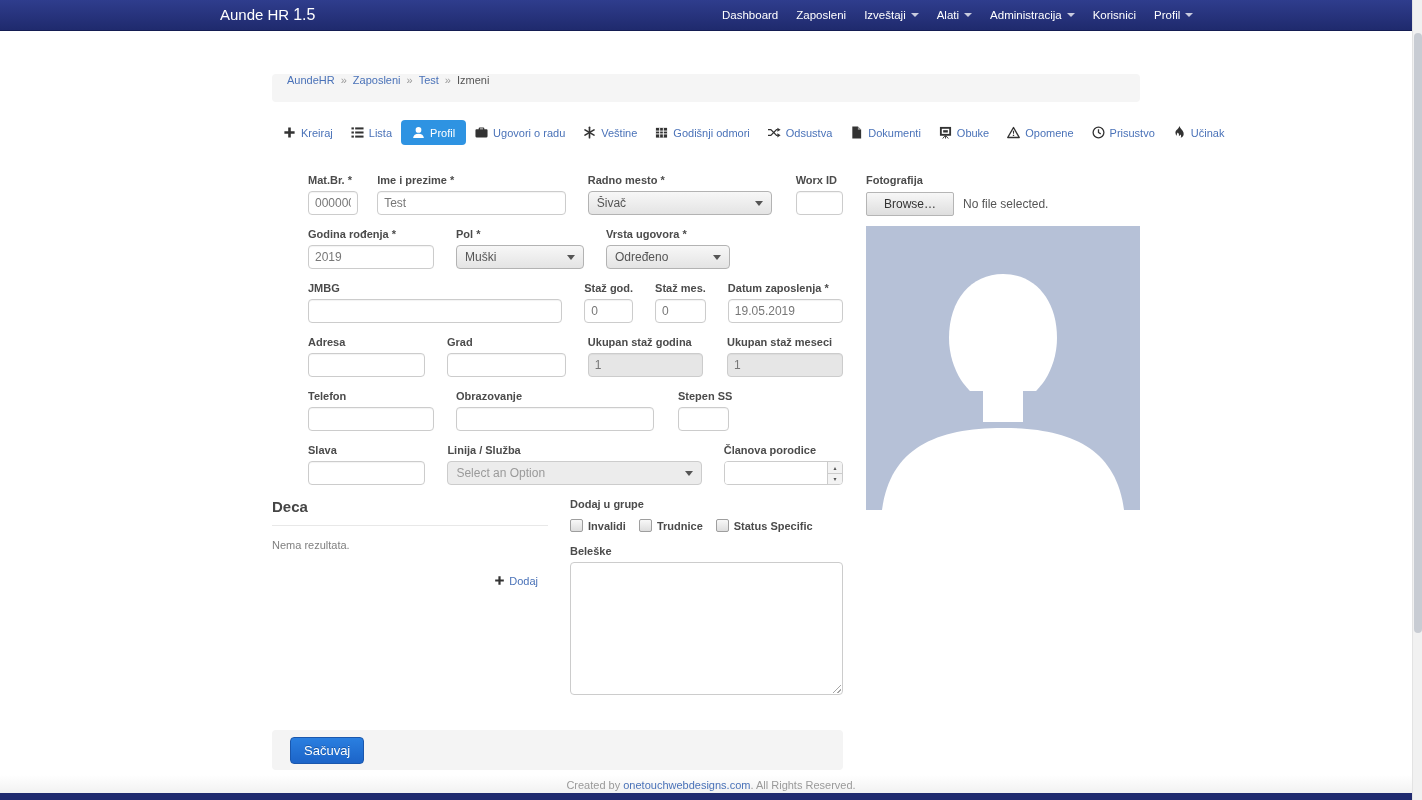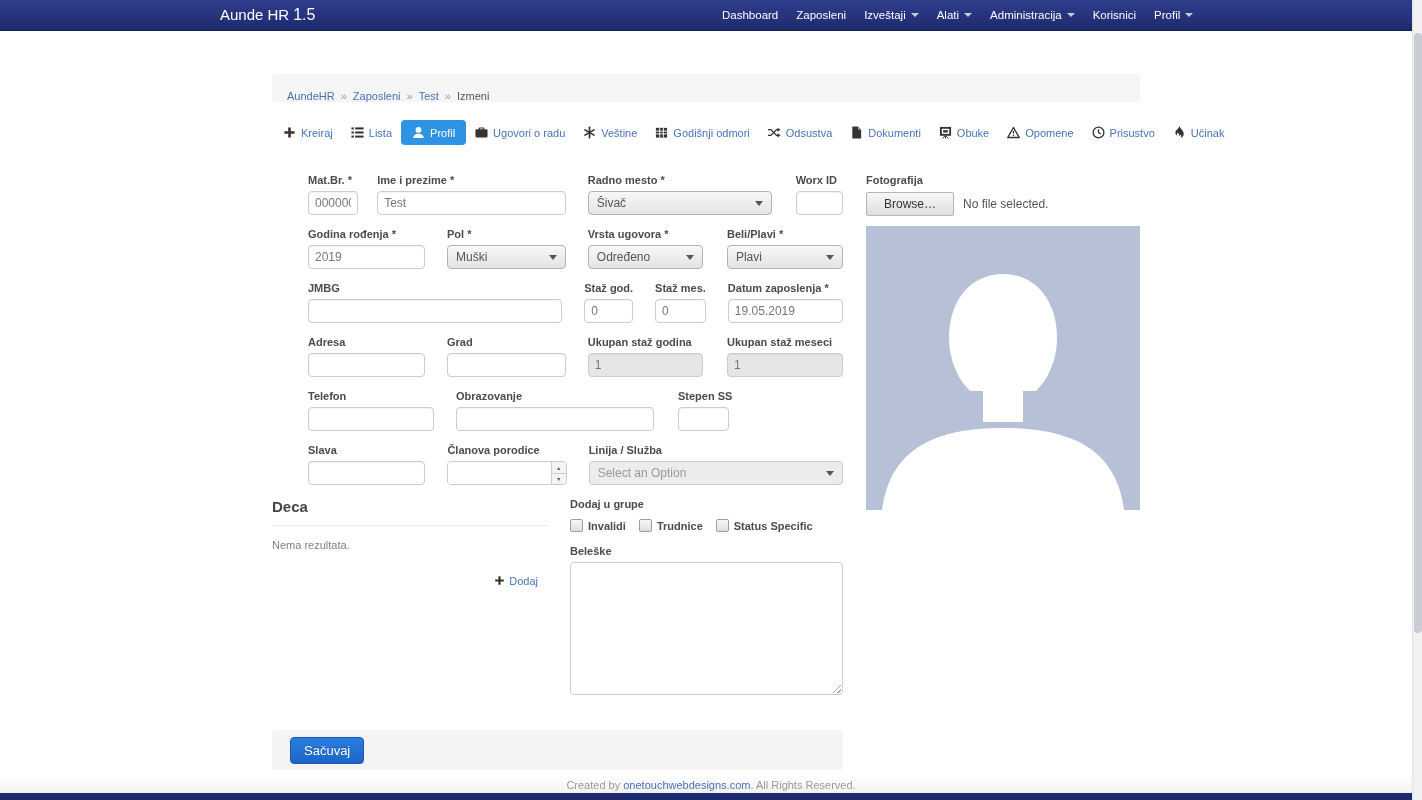--- a/index.html
+++ b/index.html
@@ -13,21 +13,21 @@
   .brand .ver { font-size:16px; }
   .nav { position:absolute; left:713px; top:0; height:100%; display:flex; align-items:center;justify-content:center; }
   .nav-item { padding:0 9px; color:#fff; font-size:11.5px; cursor:pointer; display:flex; align-items:center; gap:5px; white-space:nowrap; }
   .caret { width:0; height:0; border-left:4px solid transparent; border-right:4px solid transparent;
     border-top:4px solid rgba(255,255,255,.75); display:inline-block; }
 
   
   .container { width:868px; margin-left:272px; }
 
   .breadcrumb { margin-top:43px; background:#f5f5f5; border-radius:4px; height:28px;
-    display:flex; align-items:flex-end; padding:0 15px; font-size:11px; color:#999; gap:6px; }
+    display:flex; align-items:flex-start; padding:0 15px; font-size:11px; color:#999; gap:6px; }
   .breadcrumb a { color:#4a72b8; text-decoration:none; cursor:pointer; }
   .breadcrumb .cur { color:#555; }
 
   
   .tabs { margin-top:18px; display:flex; align-items:center; padding-left:2px; }
   .tab { display:flex; align-items:center; padding:6px 9px; font-size:11px; color:#333; cursor:pointer; border-radius:4px; white-space:nowrap; }
   .tab svg { width:13px; height:13px; margin-right:5px; flex:none; }
   .tab .tl { color:#4a72b8; }
   .tab.active { background:#2e93e2; color:#fff; padding:6px 11px; }
   .tab.active .tl { color:#fff; }
@@ -293,27 +293,20 @@
             <span class="sel-caret"></span>
           </div>
         </div>
         <div class="f w124 g22">
           <label>Vrsta ugovora *</label>
           <div class="sel">
             <span class="sel-text">Određeno</span>
             <span class="sel-caret"></span>
           </div>
         </div>
-        <div class="f w125 g24">
-          <label>Beli/Plavi *</label>
-          <div class="sel">
-            <span class="sel-text">Plavi</span>
-            <span class="sel-caret"></span>
-          </div>
-        </div>
       </div>
 
       <div class="row">
         <div class="f w276">
           <label>JMBG</label>
           <input class="in" value="" style="">
         </div>
         <div class="f w51 g22">
           <label>Staž god.</label>
           <input class="in" value="0" style="">
@@ -359,36 +352,36 @@
         <div class="f w51 g24">
           <label>Stepen SS</label>
           <input class="in" value="" style="">
         </div>
       </div>
 
       <div class="row">
         <div class="f w126">
           <label>Slava</label>
           <input class="in" value="" style="">
+        </div>
+        <div class="f w273 g22">
+          <label>Linija / Služba</label>
+          <div class="sel ph">
+            <span class="sel-text">Select an Option</span>
+            <span class="sel-caret"></span>
+          </div>
         </div>
         <div class="f w128 g22">
           <label>Članova porodice</label>
           <div class="numwrap">
             <input class="in numin" value="" style="">
             <div class="spin">
               <span class="spin-btn">▴</span>
               <span class="spin-btn">▾</span>
             </div>
-          </div>
-        </div>
-        <div class="f w273 g22">
-          <label>Linija / Služba</label>
-          <div class="sel ph">
-            <span class="sel-text">Select an Option</span>
-            <span class="sel-caret"></span>
           </div>
         </div>
       </div>
 
       <div class="split">
         <div class="deca-col">
           <div class="deca-title">Deca</div>
           <div class="empty-text">Nema rezultata.</div>
           <div class="add-link">
             <a>

